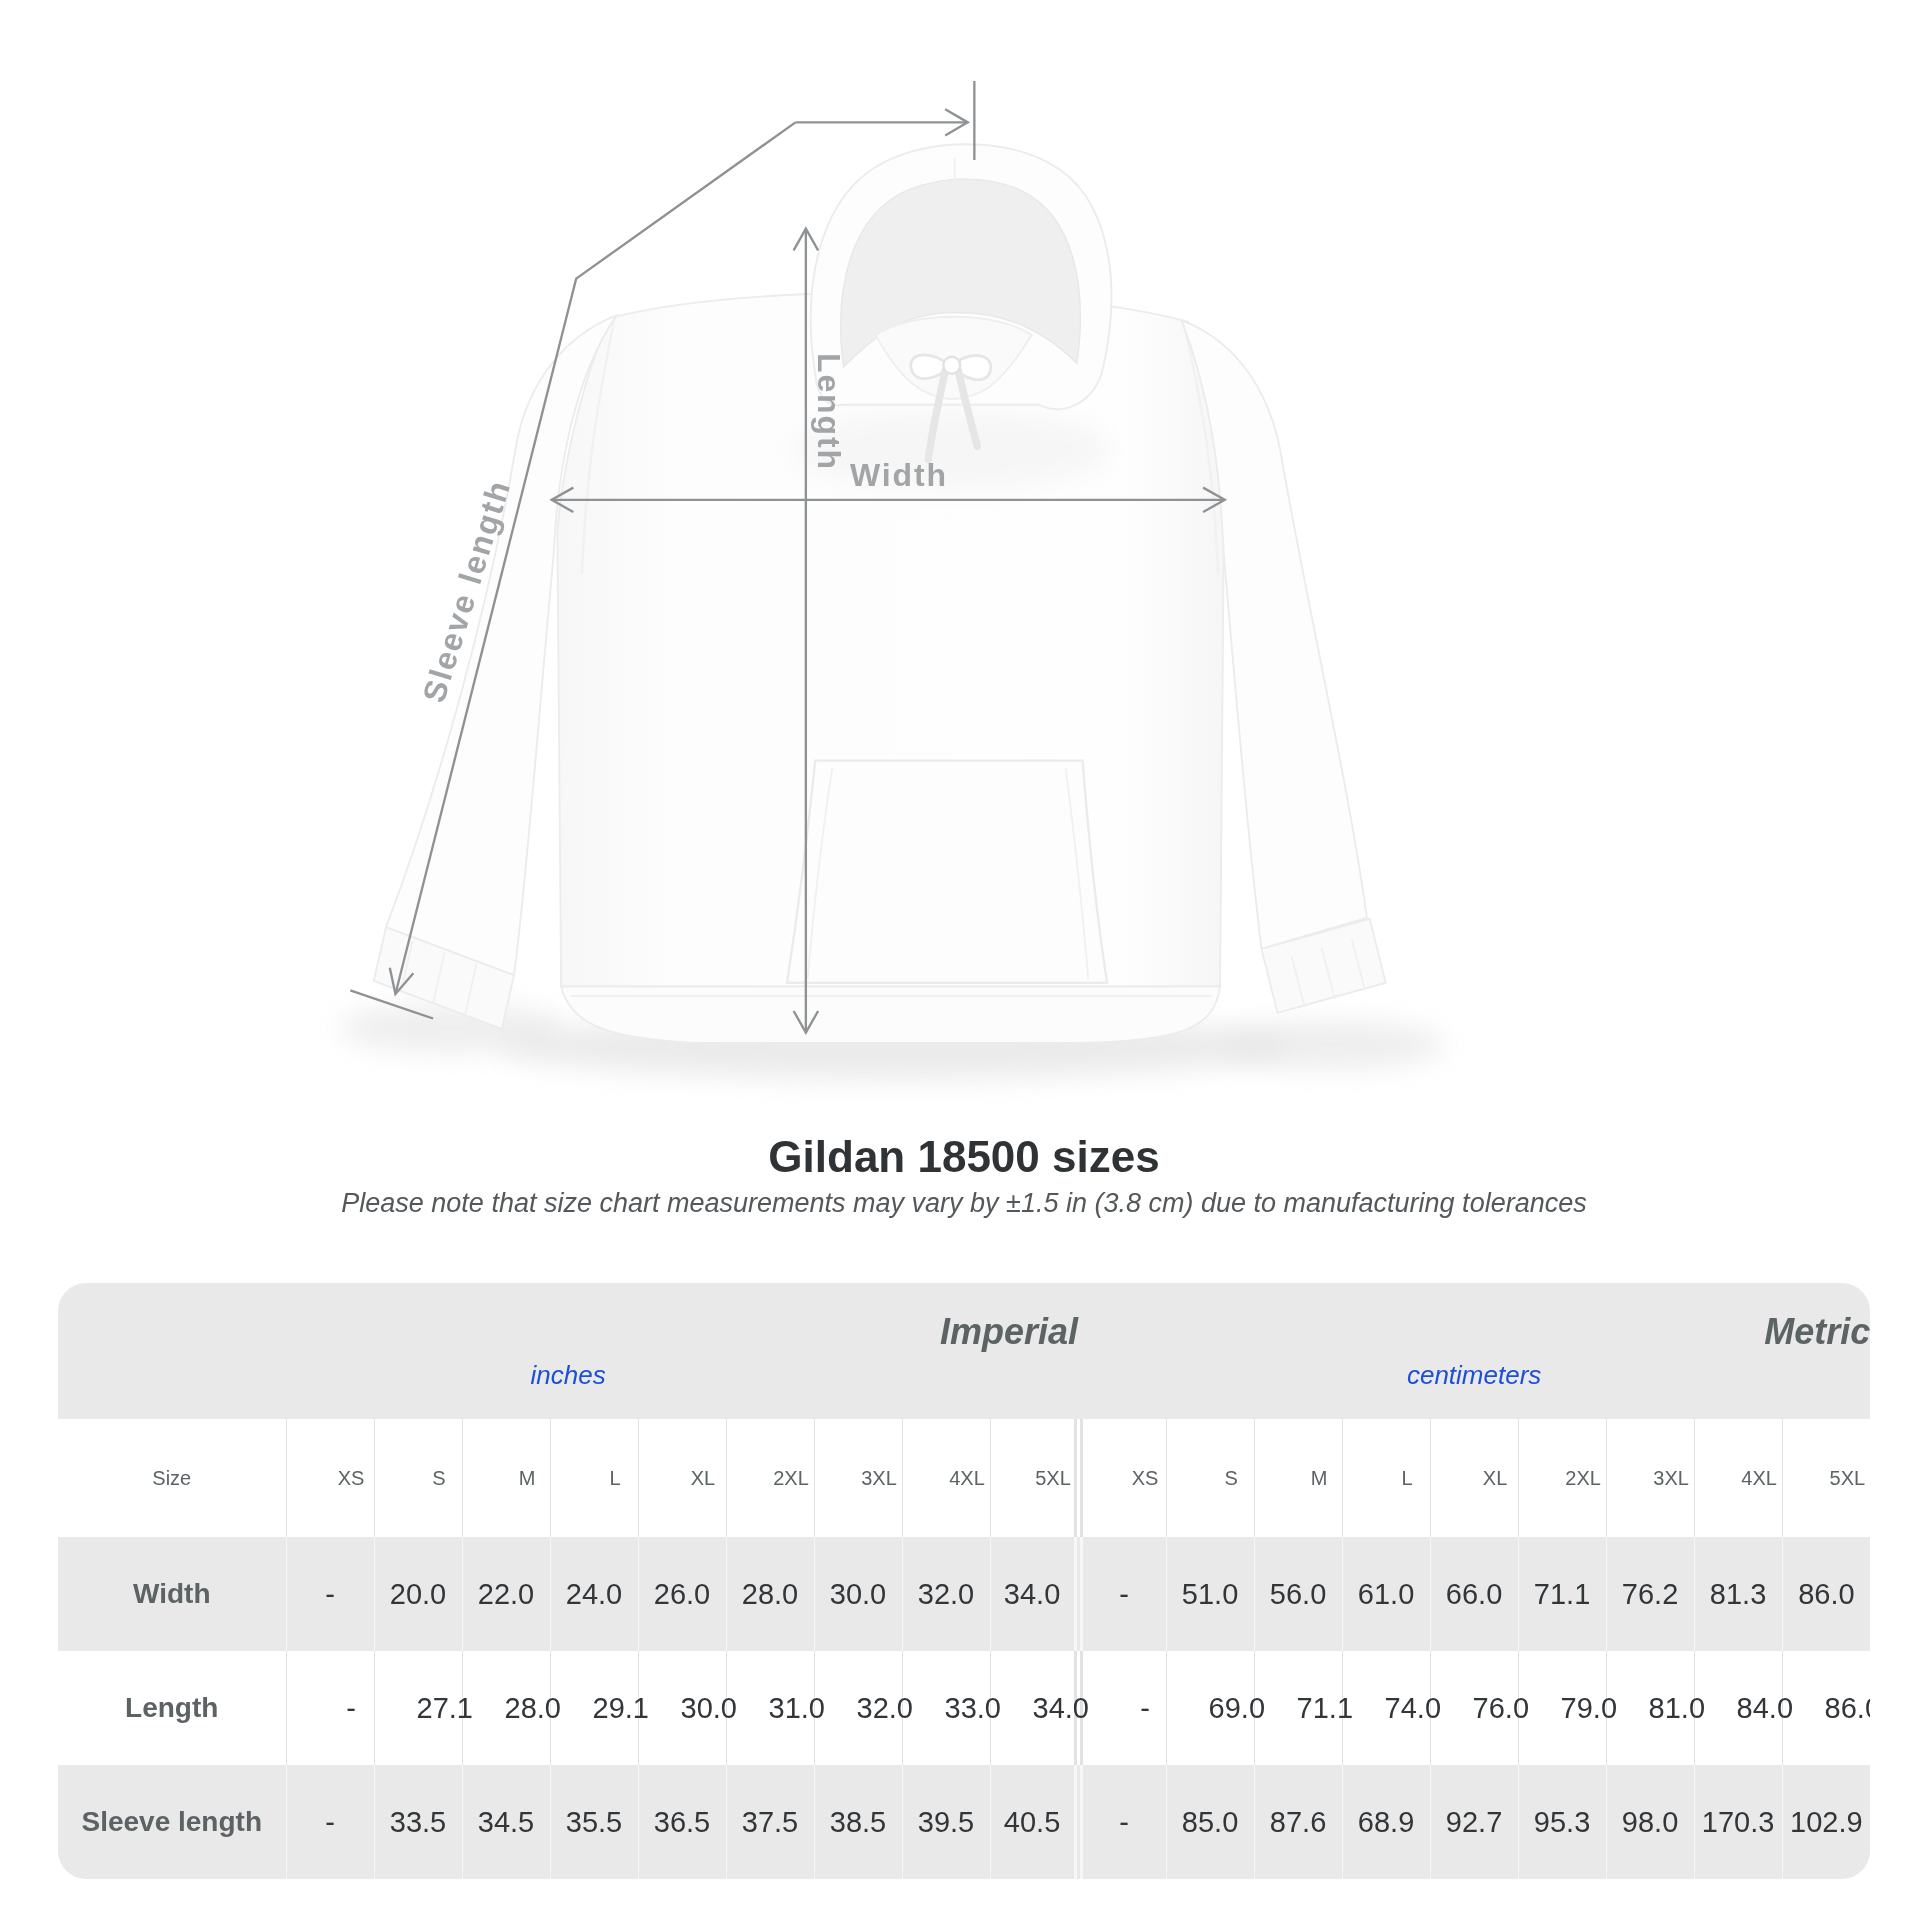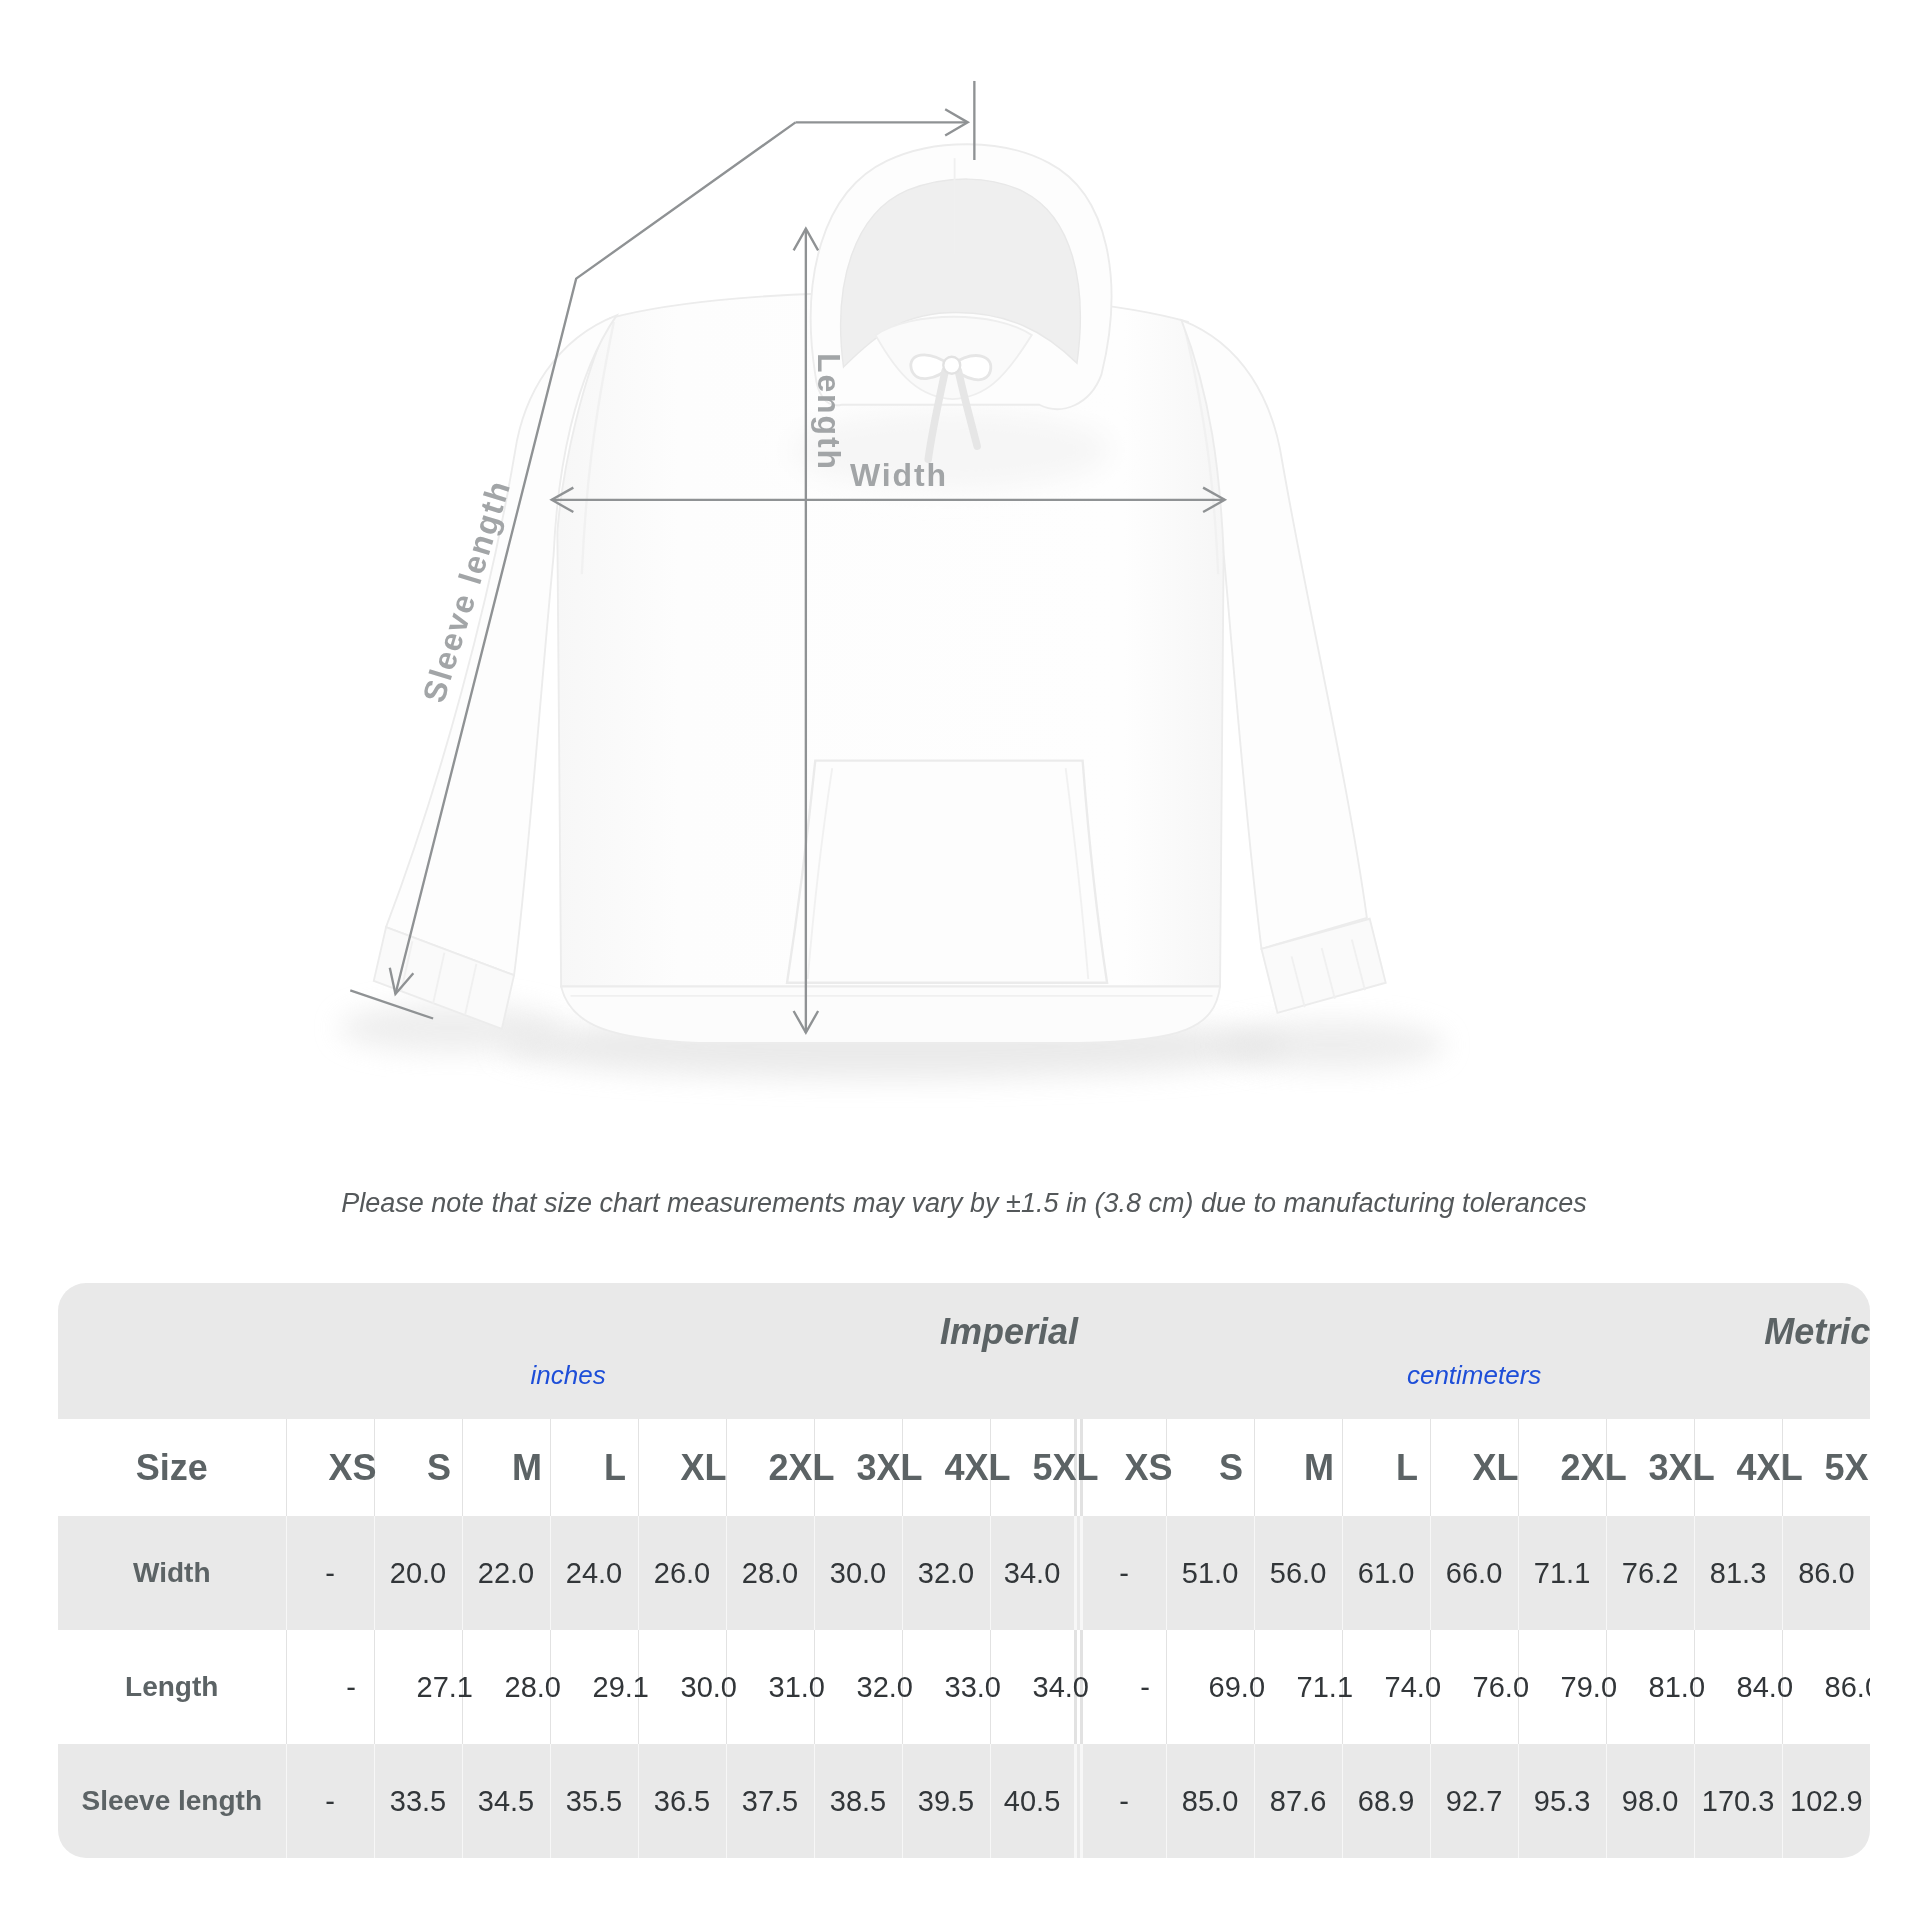--- a/index.html
+++ b/index.html
@@ -19,21 +19,21 @@
   .subtitle{position:absolute;left:0;top:1188px;width:1928px;margin:0;text-align:center;
             font-size:27px;font-style:italic;color:#54585a;}
 
   
   .size-table{position:absolute;left:58px;top:1283px;width:1812px;border-radius:28px;overflow:hidden;}
   table.sizes{border-collapse:collapse;table-layout:fixed;width:1812px;}
   table.sizes th,table.sizes td{padding:0;text-align:center;vertical-align:middle;}
   tr.band th{background:#e9e9e9;height:136px;border:none;}
   .unit-name{font-size:36px;font-weight:bold;font-style:italic;color:#5c6365;text-align:right;}
   .unit-sub{font-size:26px;font-style:italic;font-weight:normal;color:#1d4ed8;margin-top:7.5px;}
-  tr.hdr th{height:97px;background:#ffffff;font-size:36px;font-weight:bold;color:#5c6365;}
+  tr.hdr th{height:118px;background:#ffffff;font-size:20px;font-weight:normal;color:#5c6365;}
   tr.r th{font-size:28px;font-weight:bold;color:#5c6365;}
   tr.r th,tr.r td{height:114px;}
   tr.r td{font-size:29px;color:#323639;}
   tr.w{background:#ffffff;}
   tr.g{background:#e9e9e9;}
   
   tr.hdr th+th, tr.w td{border-left:1.9px solid #e2e2e2;padding-left:42px;}
   tr.g td{border-left:1.9px solid #f7f7f7;}
   tr.hdr th.sep{border-left:9.4px double #e2e2e2;}
   tr.w td.sep{border-left:9.4px double #e2e2e2;}
@@ -134,20 +134,21 @@
       <path d="M 586 531 L 1301 531"></path>
       <path d="M 609 518 L 586 531 L 609 544"></path>
       <path d="M 1278 518 L 1301 531 L 1278 544"></path>
     </g>
   </svg>
 
   <div class="dim-label dim-length">Length</div>
   <div class="dim-label dim-width">Width</div>
   <div class="dim-label dim-sleeve">Sleeve length</div>
 
+  <h1 class="page-title">Gildan 18500 sizes</h1>
   <p class="subtitle">Please note that size chart measurements may vary by ±1.5 in (3.8 cm) due to manufacturing tolerances</p>
 
   <div class="size-table">
     <table class="sizes">
       <colgroup>
         <col style="width:228px">
         <col span="18" style="width:88px">
       </colgroup>
       <tbody>
           <tr class="band">

